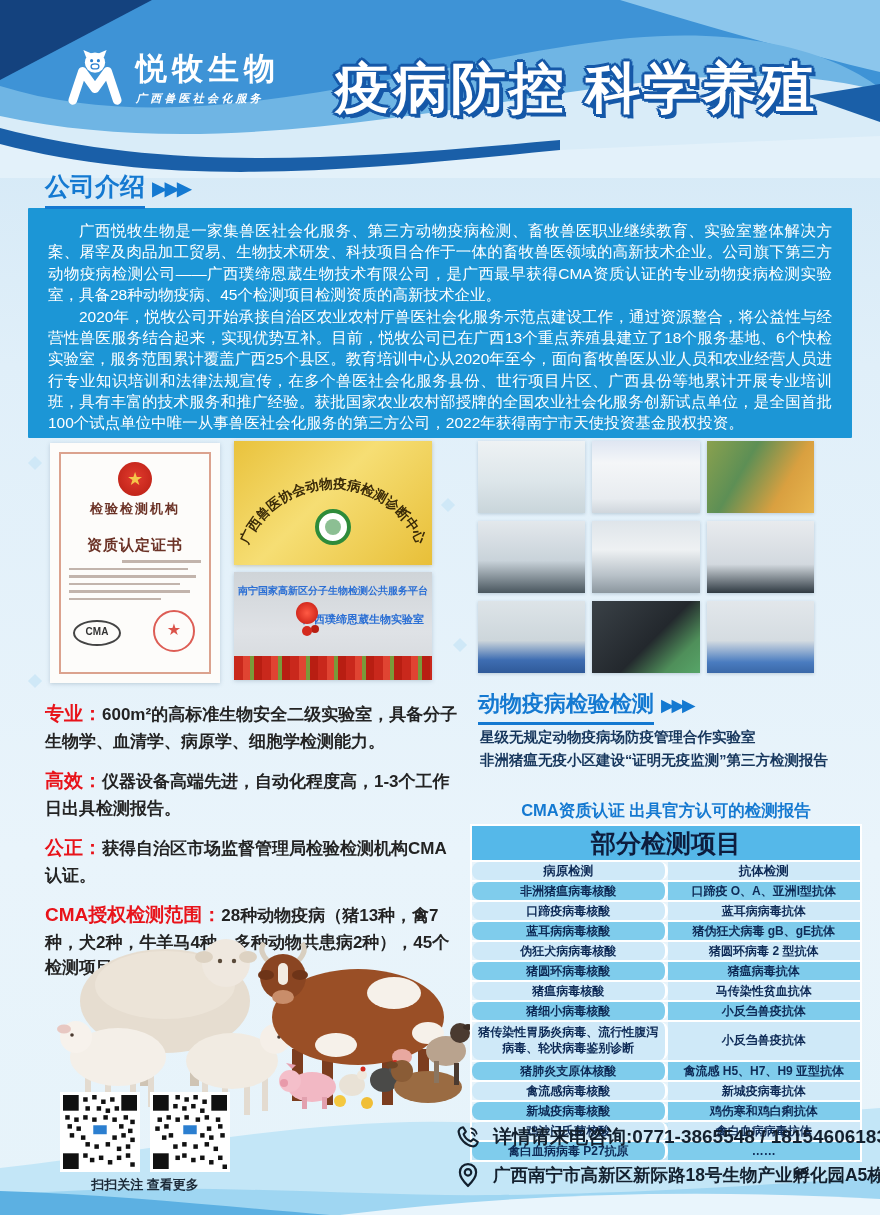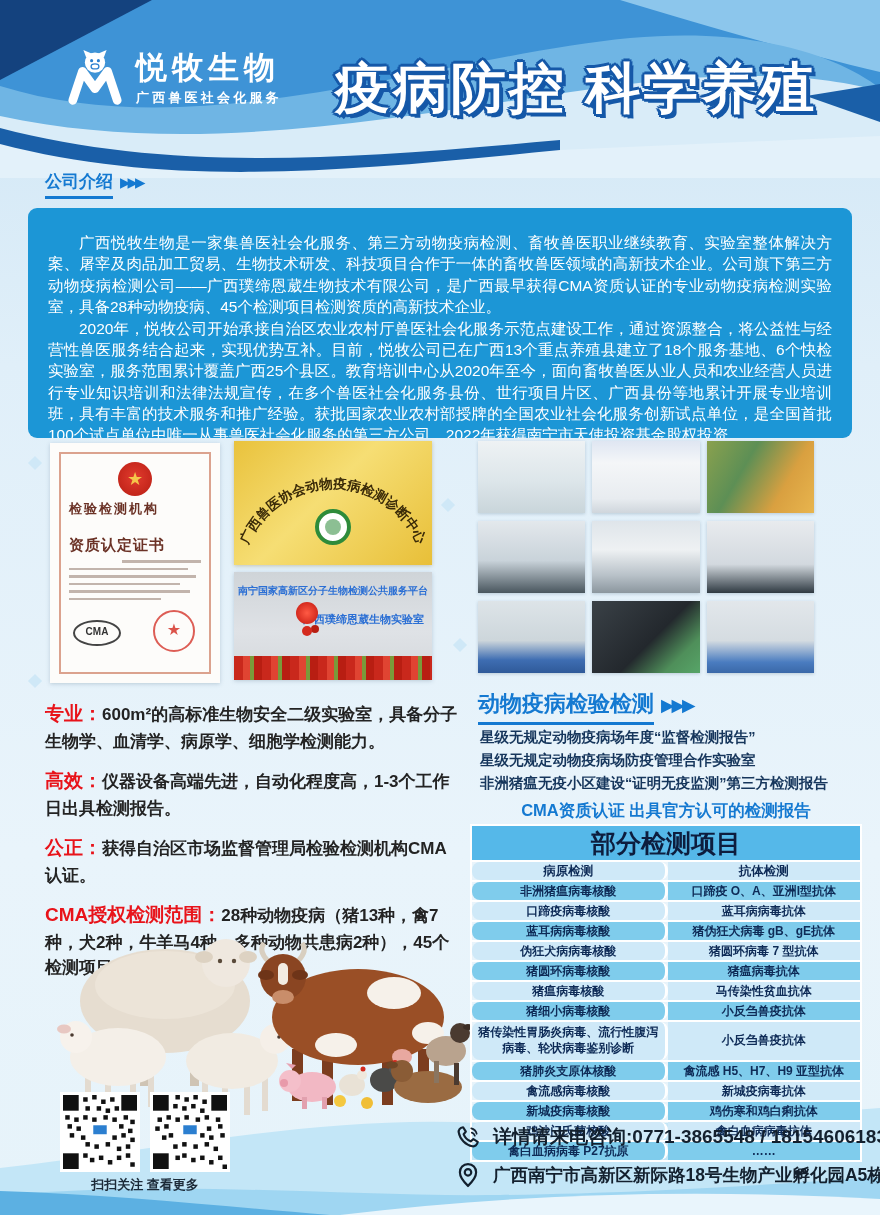--- a/index.html
+++ b/index.html
@@ -6,47 +6,47 @@
   body{font-family:"Liberation Sans","DejaVu Sans",sans-serif;}
   #poster{position:relative;width:880px;height:1215px;overflow:hidden;
     background:linear-gradient(180deg,#cfe6f5 0%,#e0eff9 30%,#e9f4fb 70%,#e6f3fa 100%);}
   .abs{position:absolute;}
   svg{display:block;}
 
   
   #header-bg{top:0;left:0;width:880px;height:178px;z-index:1;}
   #logo{top:50px;left:66px;display:flex;align-items:center;gap:12px;z-index:3;}
   #logo-text-main{color:#fff;font-size:31px;font-weight:bold;letter-spacing:5px;line-height:1.1;}
-  #logo-text-sub{color:#fff;font-size:13px;font-weight:bold;letter-spacing:3.2px;margin-top:4px;}
+  #logo-text-sub{color:#fff;font-size:11px;font-weight:bold;letter-spacing:3.2px;margin-top:4px;font-style:italic;}
   #banner-title{top:52px;left:290px;width:572px;text-align:center;z-index:3;
     color:#fff;font-size:55px;font-weight:bold;letter-spacing:3px;white-space:nowrap;
     text-shadow:3px 0 0 #1558a8,-3px 0 0 #1558a8,0 3px 0 #1558a8,0 -3px 0 #1558a8,
       2px 2px 0 #1558a8,-2px 2px 0 #1558a8,2px -2px 0 #1558a8,-2px -2px 0 #1558a8,4px 4px 0 #1558a8;}
 
   
   .sec-head{color:#1479d1;font-weight:bold;z-index:3;}
   .sec-head .txt{display:inline-block;border-bottom:3px solid #1479d1;padding-bottom:3px;}
   .sec-head .arr{color:#1479d1;letter-spacing:-3px;margin-left:7px;font-size:0.8em;}
-  #intro-head{top:170px;left:45px;font-size:17px;}
+  #intro-head{top:170px;left:45px;font-size:25px;}
   #detect-head{top:689px;left:478px;font-size:22px;}
 
   
-  #intro-box{top:208px;left:28px;width:824px;height:230px;background:#1c96d6;border-radius:9px;
-    padding:24px 20px;box-sizing:border-box;color:#fff;font-size:15.5px;line-height:1.38;
+  #intro-box{top:208px;left:28px;width:824px;height:230px;background:#1c96d6;border-radius:1px;
+    padding:12px 20px;box-sizing:border-box;color:#fff;font-size:15.5px;line-height:1.38;
     text-align:justify;overflow:hidden;z-index:2;}
   #intro-box p{margin:0;text-indent:2em;}
 
   
   #cert-card{top:443px;left:50px;width:170px;height:240px;background:#fdfcfa;z-index:2;
     box-shadow:0 1px 4px rgba(60,90,120,.25);}
   #cert-inner{position:absolute;inset:9px;border:2px solid #dba28e;padding:6px 8px;}
   #cert-emblem{width:34px;height:34px;margin:2px auto 4px;border-radius:50%;
     background:radial-gradient(circle at 50% 45%,#e23b2e 0%,#c4261b 70%);color:#f5c64a;
     font-size:18px;line-height:34px;text-align:center;}
-  .cert-title{text-align:left;color:#6b3226;font-weight:bold;font-family:"Liberation Serif","DejaVu Serif",serif;}
+  .cert-title{text-align:center;color:#6b3226;font-weight:bold;font-family:"Liberation Serif","DejaVu Serif",serif;}
   #cert-t1{font-size:13px;letter-spacing:2px;}
   #cert-t2{font-size:15px;letter-spacing:1px;margin-top:18px;}
   .tl{height:2.5px;background:#c2b4ac;margin:5px 0;}
   #cma-oval{position:absolute;left:12px;bottom:26px;width:44px;height:22px;border:2px solid #444;
     border-radius:50%;font-size:10px;font-weight:bold;color:#333;text-align:center;line-height:20px;}
   #cert-seal{position:absolute;right:14px;bottom:20px;width:38px;height:38px;border-radius:50%;
     border:2.5px solid rgba(210,40,30,.75);color:rgba(210,40,30,.8);font-size:16px;text-align:center;line-height:36px;}
   #plaque{top:441px;left:234px;width:198px;height:124px;z-index:2;
     background:linear-gradient(135deg,#e9c23c 0%,#f6de74 45%,#e8bf38 100%);box-shadow:0 1px 4px rgba(120,90,20,.3);}
   #plaque-logo{position:absolute;left:81px;top:68px;width:36px;height:36px;border-radius:50%;
@@ -222,21 +222,20 @@
     </div>
     <div class="feat">
       <span class="lab">CMA授权检测范围：</span><span>28种动物疫病（猪13种，禽7种，犬2种，牛羊马4种，多种动物共患病2种），45个检测项目。</span>
     </div>
   </div>
 
   <div id="detect-head" class="abs sec-head">
     <span class="txt">动物疫病检验检测</span><span class="arr">▶▶▶</span>
   </div>
   <div id="detect-lines" class="abs">
-    <div>星级无规定动物疫病场年度“监督检测报告”</div>
     <div>星级无规定动物疫病场防疫管理合作实验室</div>
     <div>非洲猪瘟无疫小区建设“证明无疫监测”第三方检测报告</div>
   </div>
   <div id="cma-banner" class="abs">CMA资质认证 出具官方认可的检测报告</div>
 
   <div id="test-table" class="abs">
     <div id="t-title">部分检测项目</div>
     <div class="t-row t-head">
       <div class="t-cell left">病原检测</div>
       <div class="t-cell">抗体检测</div>
@@ -248,21 +247,21 @@
     <div class="t-row even">
       <div class="t-cell left">口蹄疫病毒核酸</div>
       <div class="t-cell">蓝耳病病毒抗体</div>
     </div>
     <div class="t-row odd">
       <div class="t-cell left">蓝耳病病毒核酸</div>
       <div class="t-cell">猪伪狂犬病毒 gB、gE抗体</div>
     </div>
     <div class="t-row even">
       <div class="t-cell left">伪狂犬病病毒核酸</div>
-      <div class="t-cell">猪圆环病毒 7 型抗体</div>
+      <div class="t-cell">猪圆环病毒 2 型抗体</div>
     </div>
     <div class="t-row odd">
       <div class="t-cell left">猪圆环病毒核酸</div>
       <div class="t-cell">猪瘟病毒抗体</div>
     </div>
     <div class="t-row even">
       <div class="t-cell left">猪瘟病毒核酸</div>
       <div class="t-cell">马传染性贫血抗体</div>
     </div>
     <div class="t-row odd">

